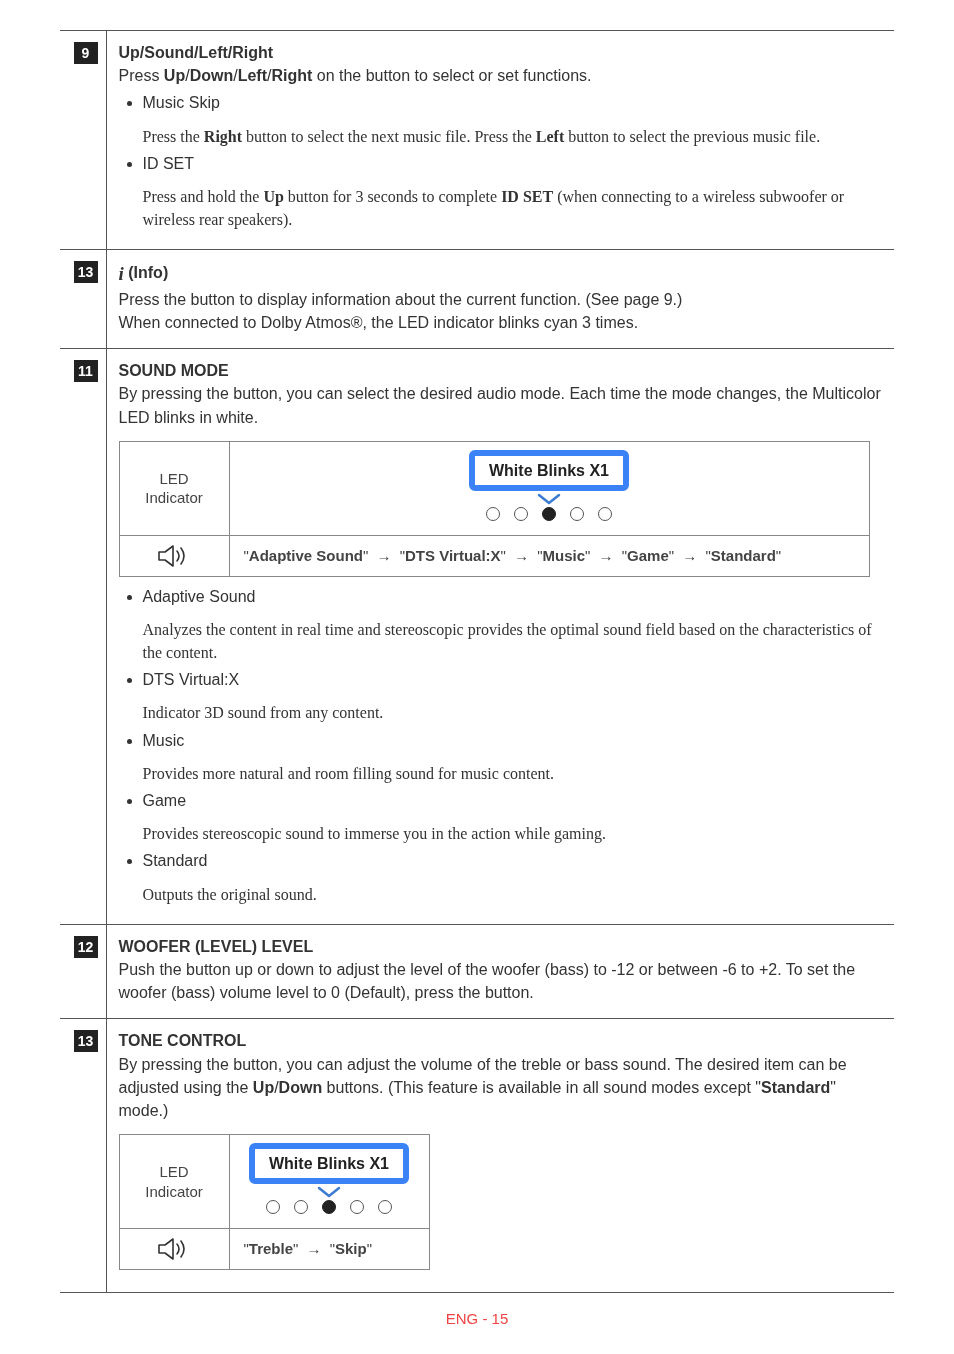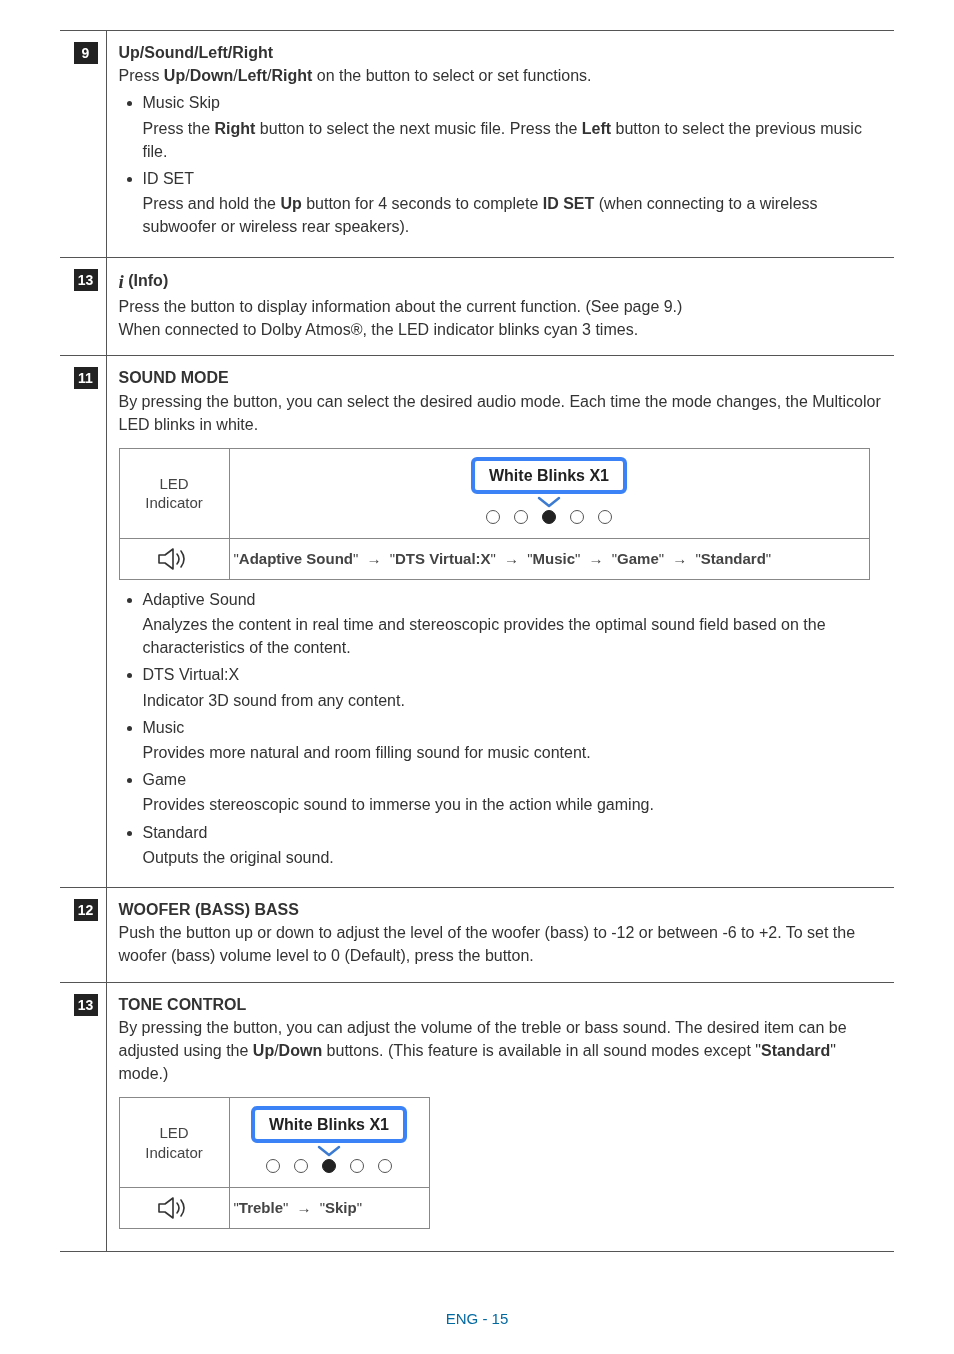--- a/index.html
+++ b/index.html
@@ -40,51 +40,51 @@
     text-align: center;
     line-height: 22px;
     padding: 0 3px;
   }
   .heading { font-weight: 700; }
   .bold { font-weight: 700; }
   .italic { font-style: italic; }
   ul.bul { list-style: disc; margin-left: 24px; margin-top: 4px; }
   ul.bul > li { margin: 4px 0; }
   ul.bul > li > .li-title { font-weight: 400; }
-  ul.bul > li > .li-body { margin-top: 2px; }
+  ul.bul > li > .li-body { margin-top: 10px; font-family: Liberation Serif, serif; }
   .arrow { padding: 0 4px; }
 
   
   table.inner {
     border-collapse: collapse;
     margin-top: 12px;
     margin-bottom: 8px;
   }
   table.inner td {
     border: 1px solid #888;
-    padding: 8px 4px;
+    padding: 8px 14px;
     text-align: center;
     vertical-align: middle;
     font-size: 15px;
     color: #444;
   }
   .led-indicator {
     width: 110px;
     line-height: 1.3;
   }
   .sound-seq-cell { text-align: left !important; padding-left: 18px; }
 
   
   .blink-wrap {
     display: inline-block;
     text-align: center;
   }
   .blink-label {
     display: inline-block;
-    border: 4px solid #3b82f6;
+    border: 6px solid #3b82f6;
     border-radius: 6px;
     padding: 3px 14px;
     font-weight: 700;
     color: #222;
     font-size: 16px;
     margin-bottom: 2px;
   }
   .pointer {
     display: block;
     margin: 0 auto;
@@ -104,21 +104,21 @@
   }
   .dot.filled { background: #222; border-color: #222; }
 
   .spk-icon svg { display: block; }
 
   .footer {
     position: absolute;
     bottom: 24px;
     left: 0; right: 0;
     text-align: center;
-    color: #0369a1;
+    color: #ef4444;
     font-size: 15px;
   }
 </style>
 </head>
 <body>
 
 <div class="page">
 
 <table class="outer">
 <tbody>
@@ -133,21 +133,21 @@
     <ul class="bul">
       <li>
         <span class="li-title">Music Skip</span>
         <div class="li-body">
           <span>Press the </span><span class="bold">Right</span><span> button to select the next music file. Press the </span><span class="bold">Left</span><span> button to select the previous music file.</span>
         </div>
       </li>
       <li>
         <span class="li-title">ID SET</span>
         <div class="li-body">
-          <span>Press and hold the </span><span class="bold">Up</span><span> button for 4 seconds to complete </span><span class="bold">ID SET</span><span> (when connecting to a wireless subwoofer or wireless rear speakers).</span>
+          <span>Press and hold the </span><span class="bold">Up</span><span> button for 3 seconds to complete </span><span class="bold">ID SET</span><span> (when connecting to a wireless subwoofer or wireless rear speakers).</span>
         </div>
       </li>
     </ul>
   </td>
 </tr>
 
 <tr>
   <td class="numcell"><span class="num">13</span></td>
   <td>
     <div class="heading">
@@ -231,21 +231,21 @@
         <span class="li-title">Standard</span>
         <div class="li-body">Outputs the original sound.</div>
       </li>
     </ul>
   </td>
 </tr>
 
 <tr>
   <td class="numcell"><span class="num">12</span></td>
   <td>
-    <div class="heading">WOOFER (BASS) BASS</div>
+    <div class="heading">WOOFER (LEVEL) LEVEL</div>
     <div>Push the button up or down to adjust the level of the woofer (bass) to -12 or between -6 to +2. To set the woofer (bass) volume level to 0 (Default), press the button.</div>
   </td>
 </tr>
 
 <tr>
   <td class="numcell"><span class="num">13</span></td>
   <td>
     <div class="heading">TONE CONTROL</div>
     <div>
       <span>By pressing the button, you can adjust the volume of the treble or bass sound. The desired item can be adjusted using the </span><span class="bold">Up</span><span>/</span><span class="bold">Down</span><span> buttons. (This feature is available in all sound modes except "</span><span class="bold">Standard</span><span>" mode.)</span>

